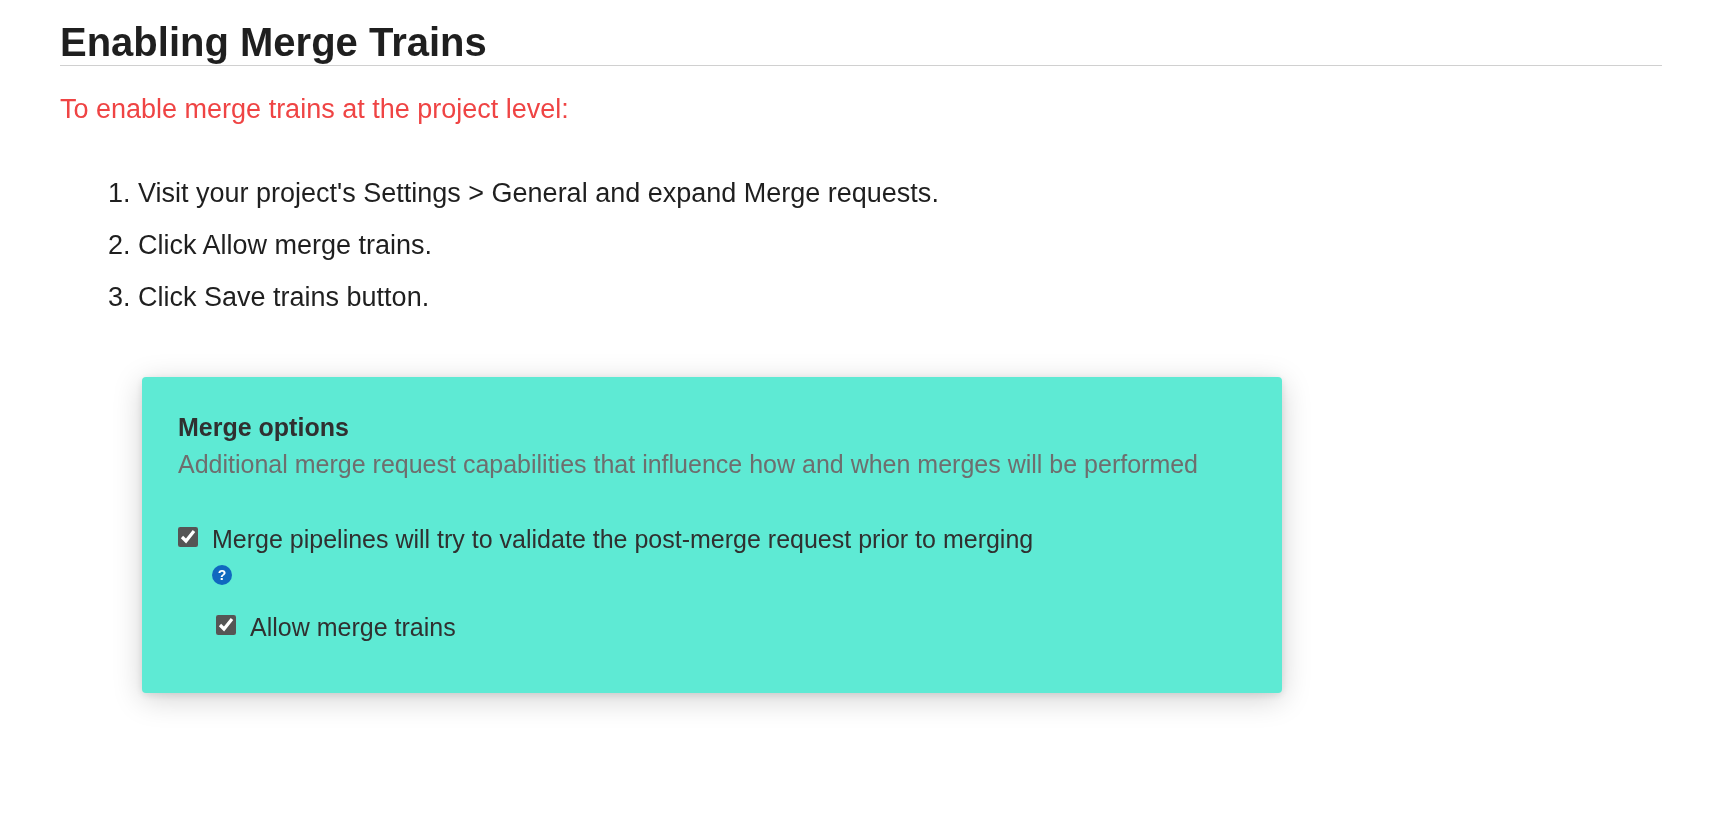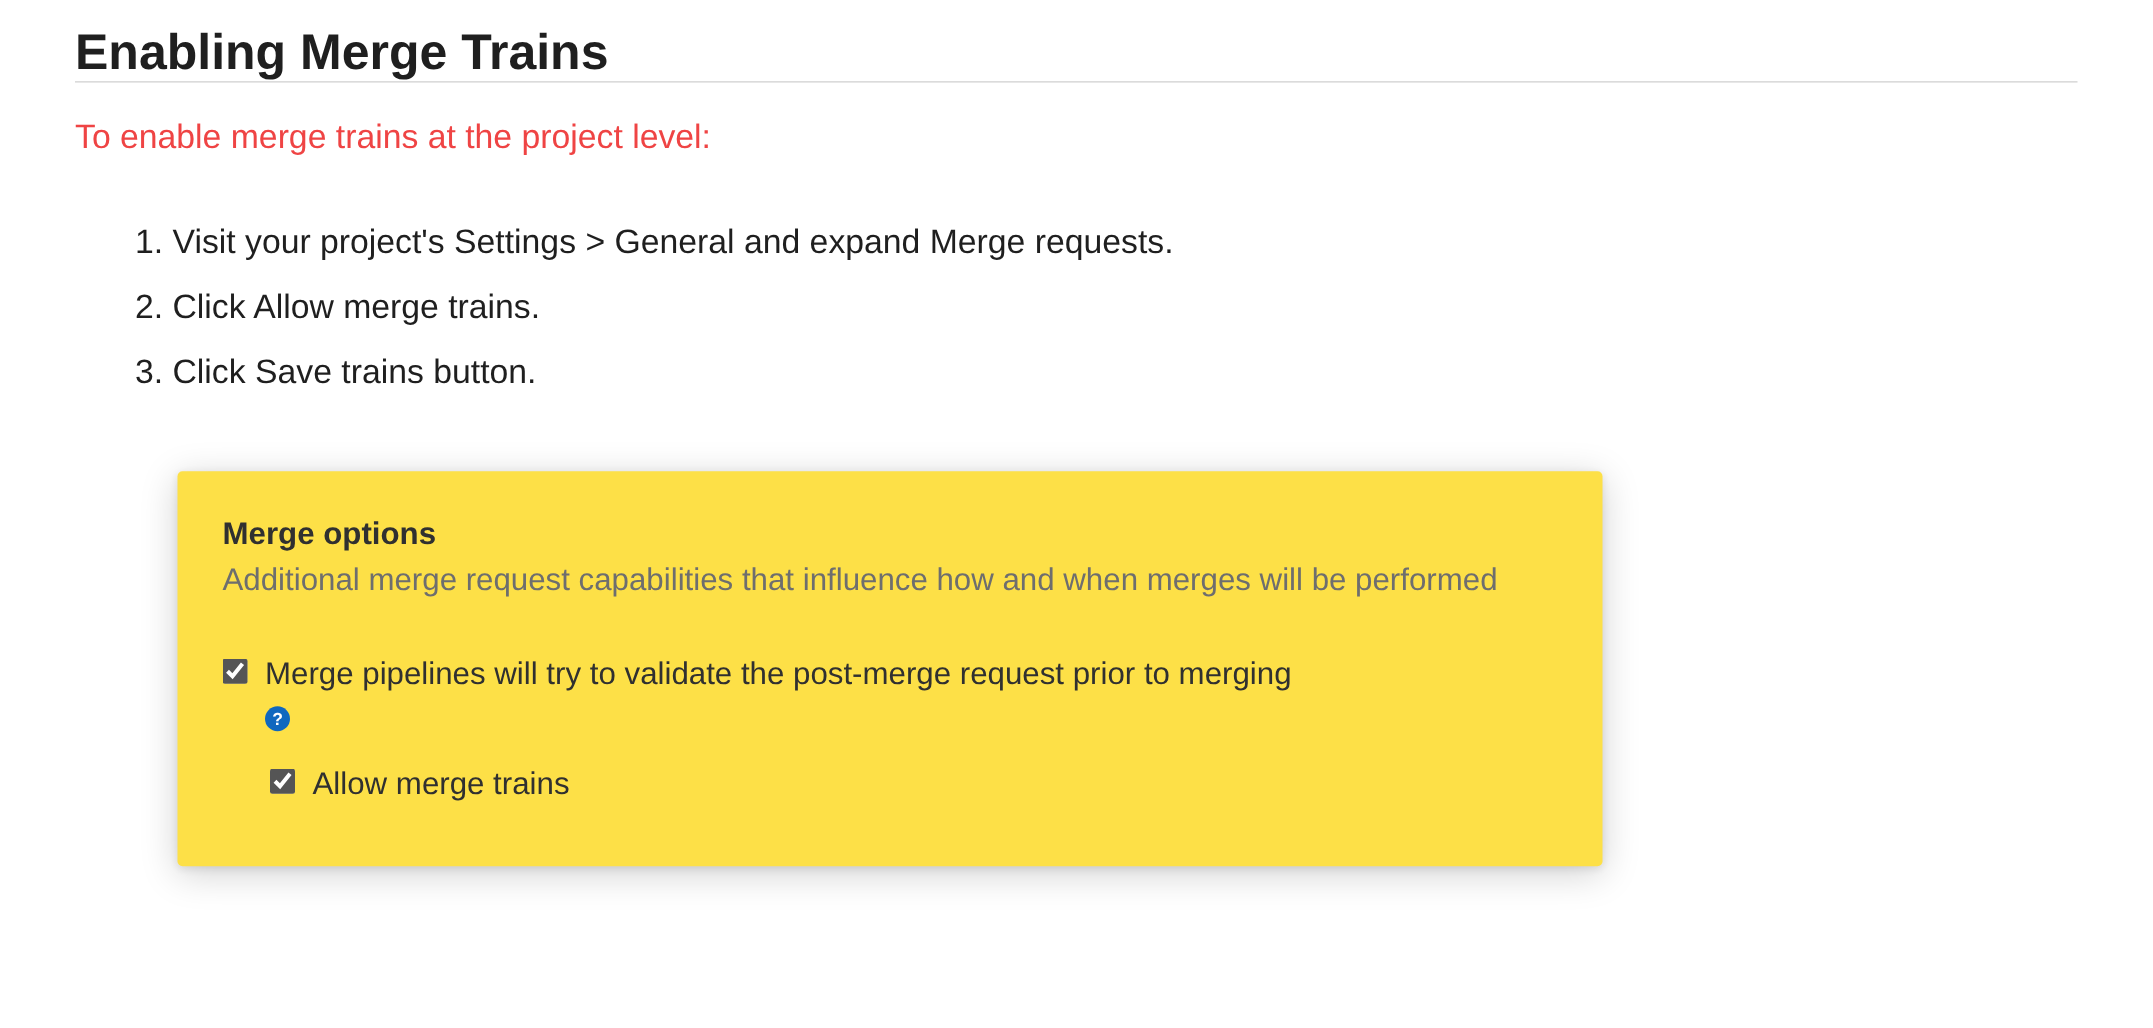--- a/index.html
+++ b/index.html
@@ -30,21 +30,21 @@
       margin-bottom: 58px;
     }
     ol.steps li {
       margin-bottom: 10px;
       line-height: 1.55;
     }
     .bold { font-weight: 400; }
     .panel-wrap {
       margin-left: 82px;
       width: 1140px;
-      background: #fde047;
+      background: #5eead4;
       border-radius: 4px;
       box-shadow: 0 6px 30px rgba(0,0,0,0.18), 0 2px 8px rgba(0,0,0,0.10);
       padding: 36px 36px 40px 36px;
     }
     .panel-title {
       font-size: 25px;
       font-weight: 700;
       color: #303030;
       margin-bottom: 8px;
     }

